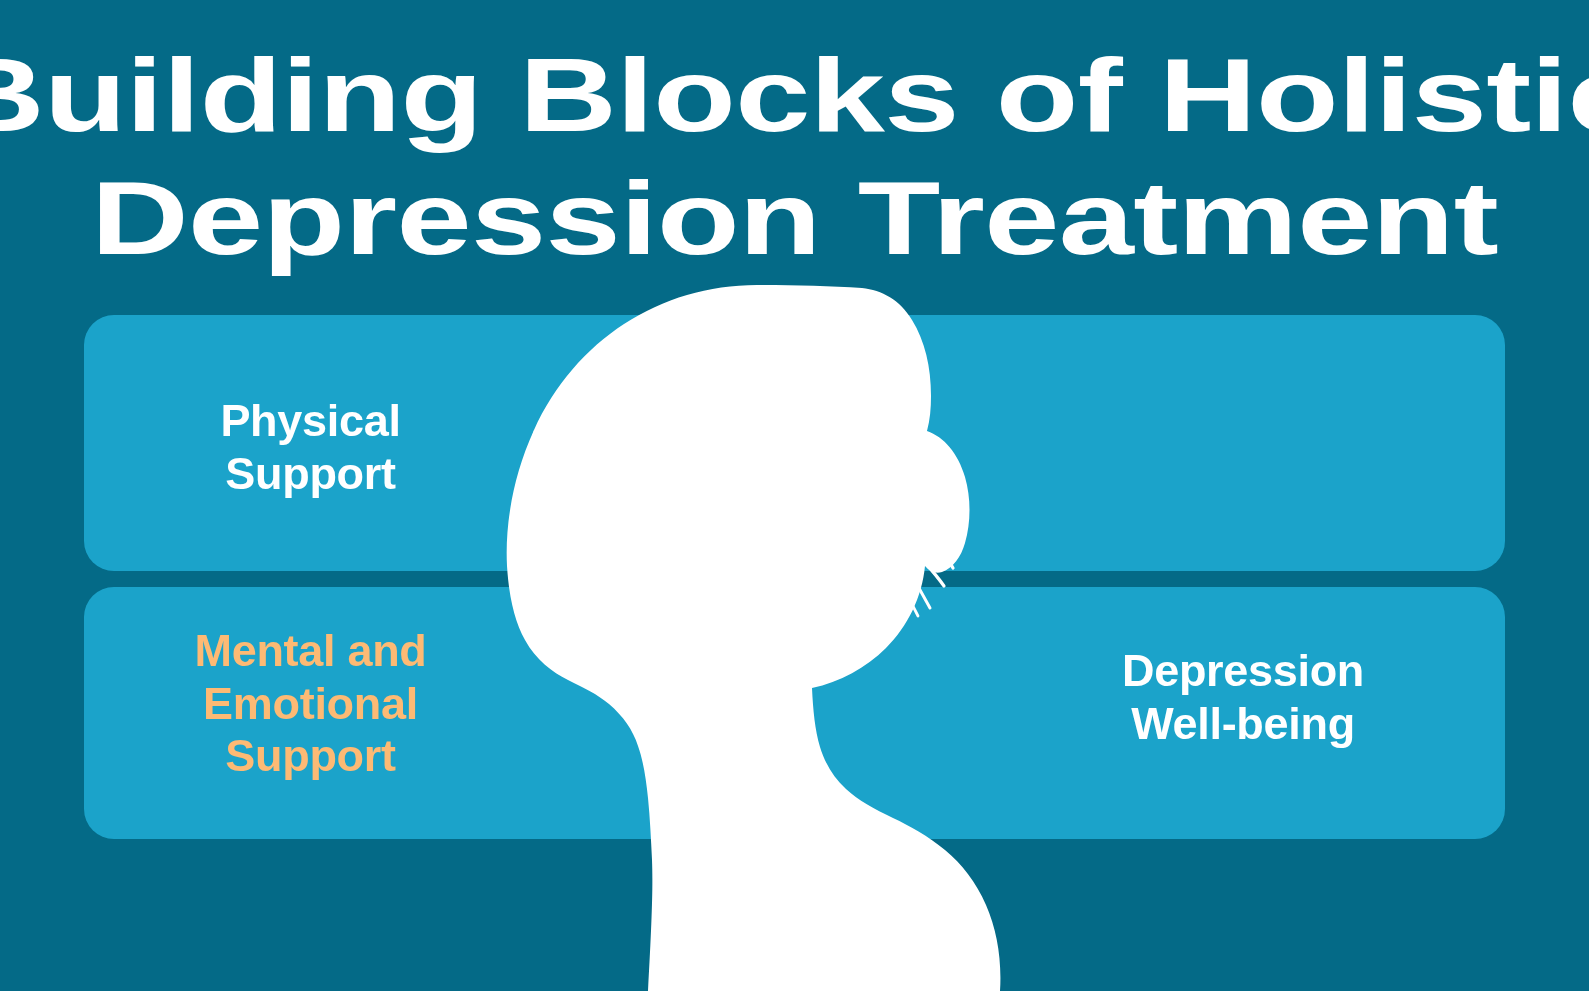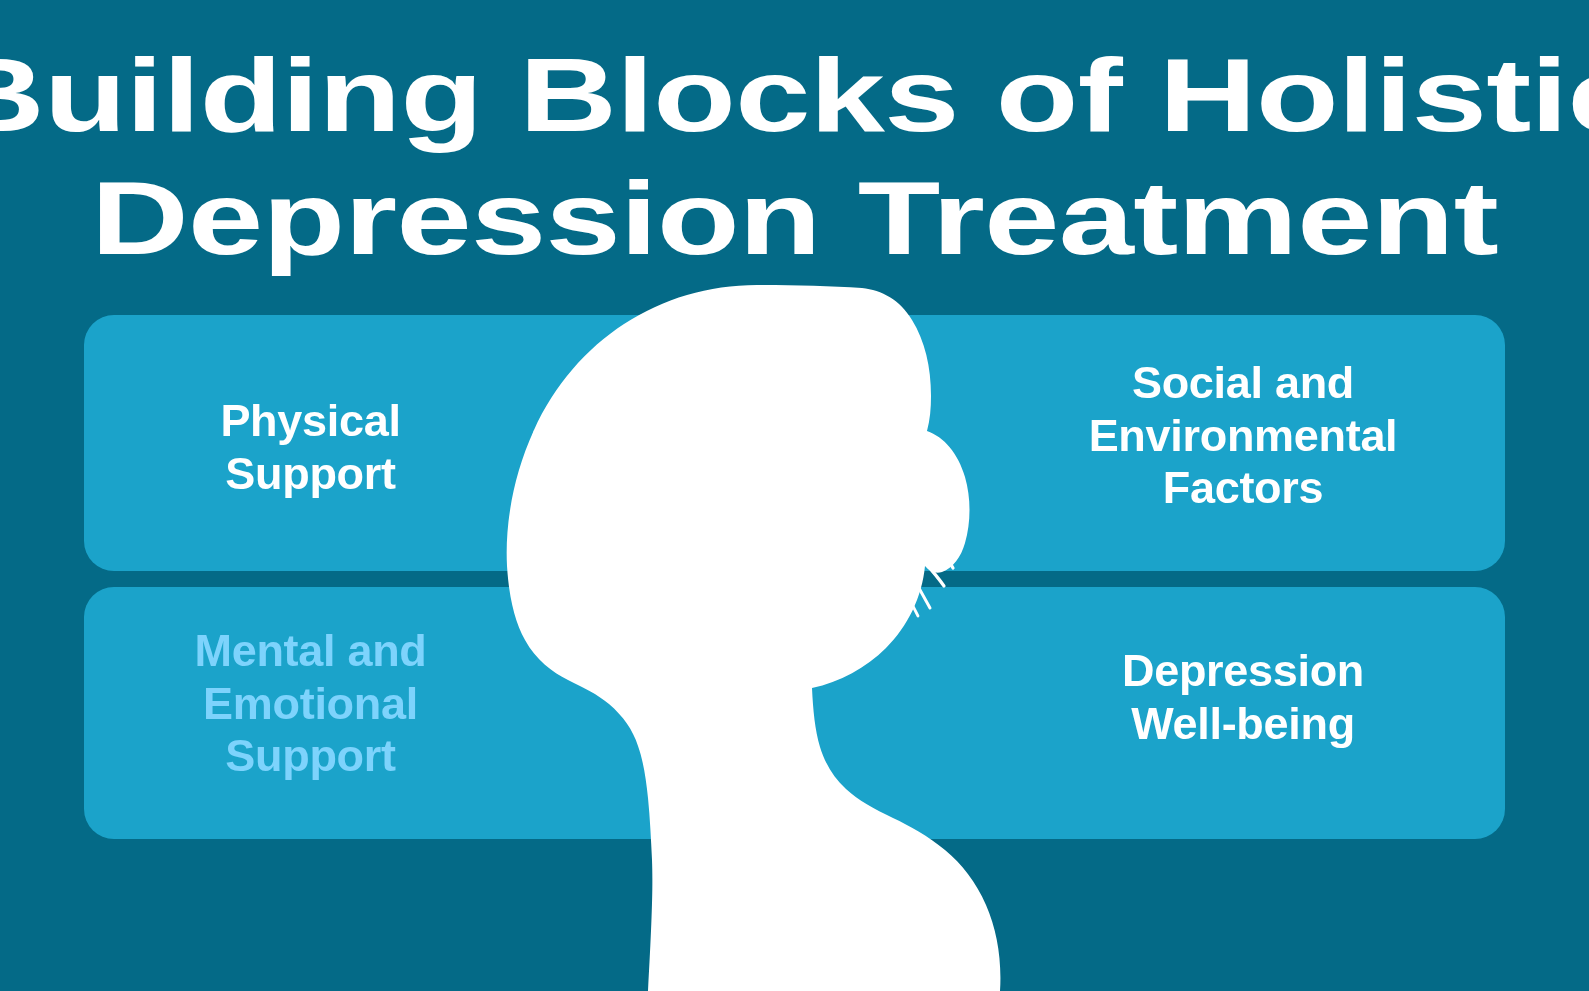--- a/index.html
+++ b/index.html
@@ -149,24 +149,21 @@
     </g>
 
     <g stroke="#FFFFFF" fill="#FFFFFF" stroke-linecap="round">
       <path d="M 522 506 C 516 514 515 521 520 526" stroke-width="3.0"></path>
     </g>
   </svg>
 
   <div class="card-label" id="label-physical-wellness" style="color: rgb(255, 255, 255);">Physical
 Support</div>
 
-  <div class="card-label" id="label-social-environment" style="color: rgb(255, 255, 255);">Social and
-Environmental
-Factors</div>
 
-  <div class="card-label" id="label-mental-support" style="color: #7dd3fc;">Mental and
+  <div class="card-label" id="label-mental-support" style="color: #fdba74;">Mental and
 Emotional
 Support</div>
 
   <div class="card-label" id="label-spiritual-wellbeing" style="color: rgb(255, 255, 255);">Depression
 Well-being</div>
 
 </div>
 
 </body></html>

